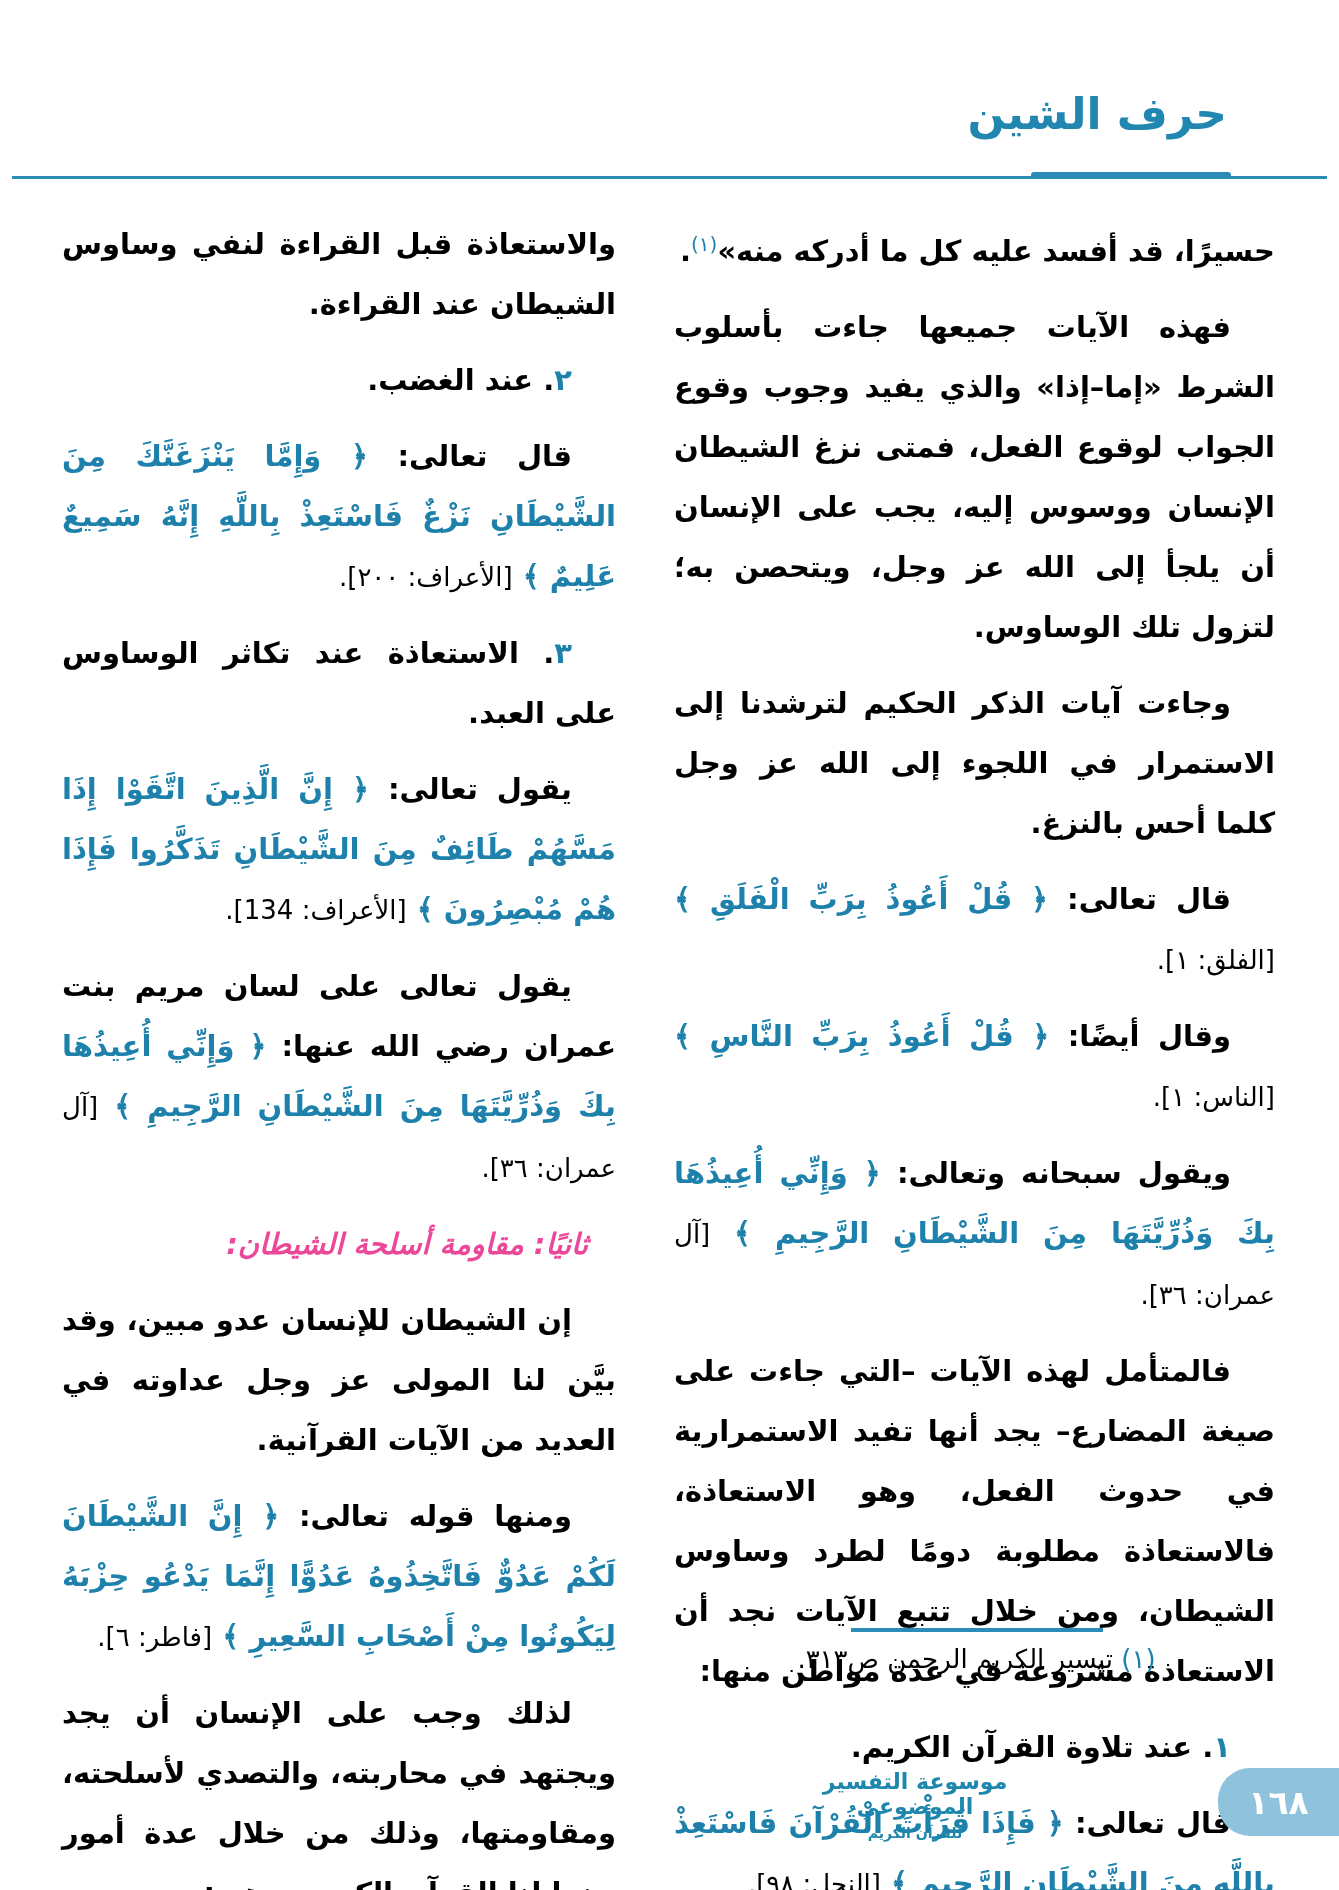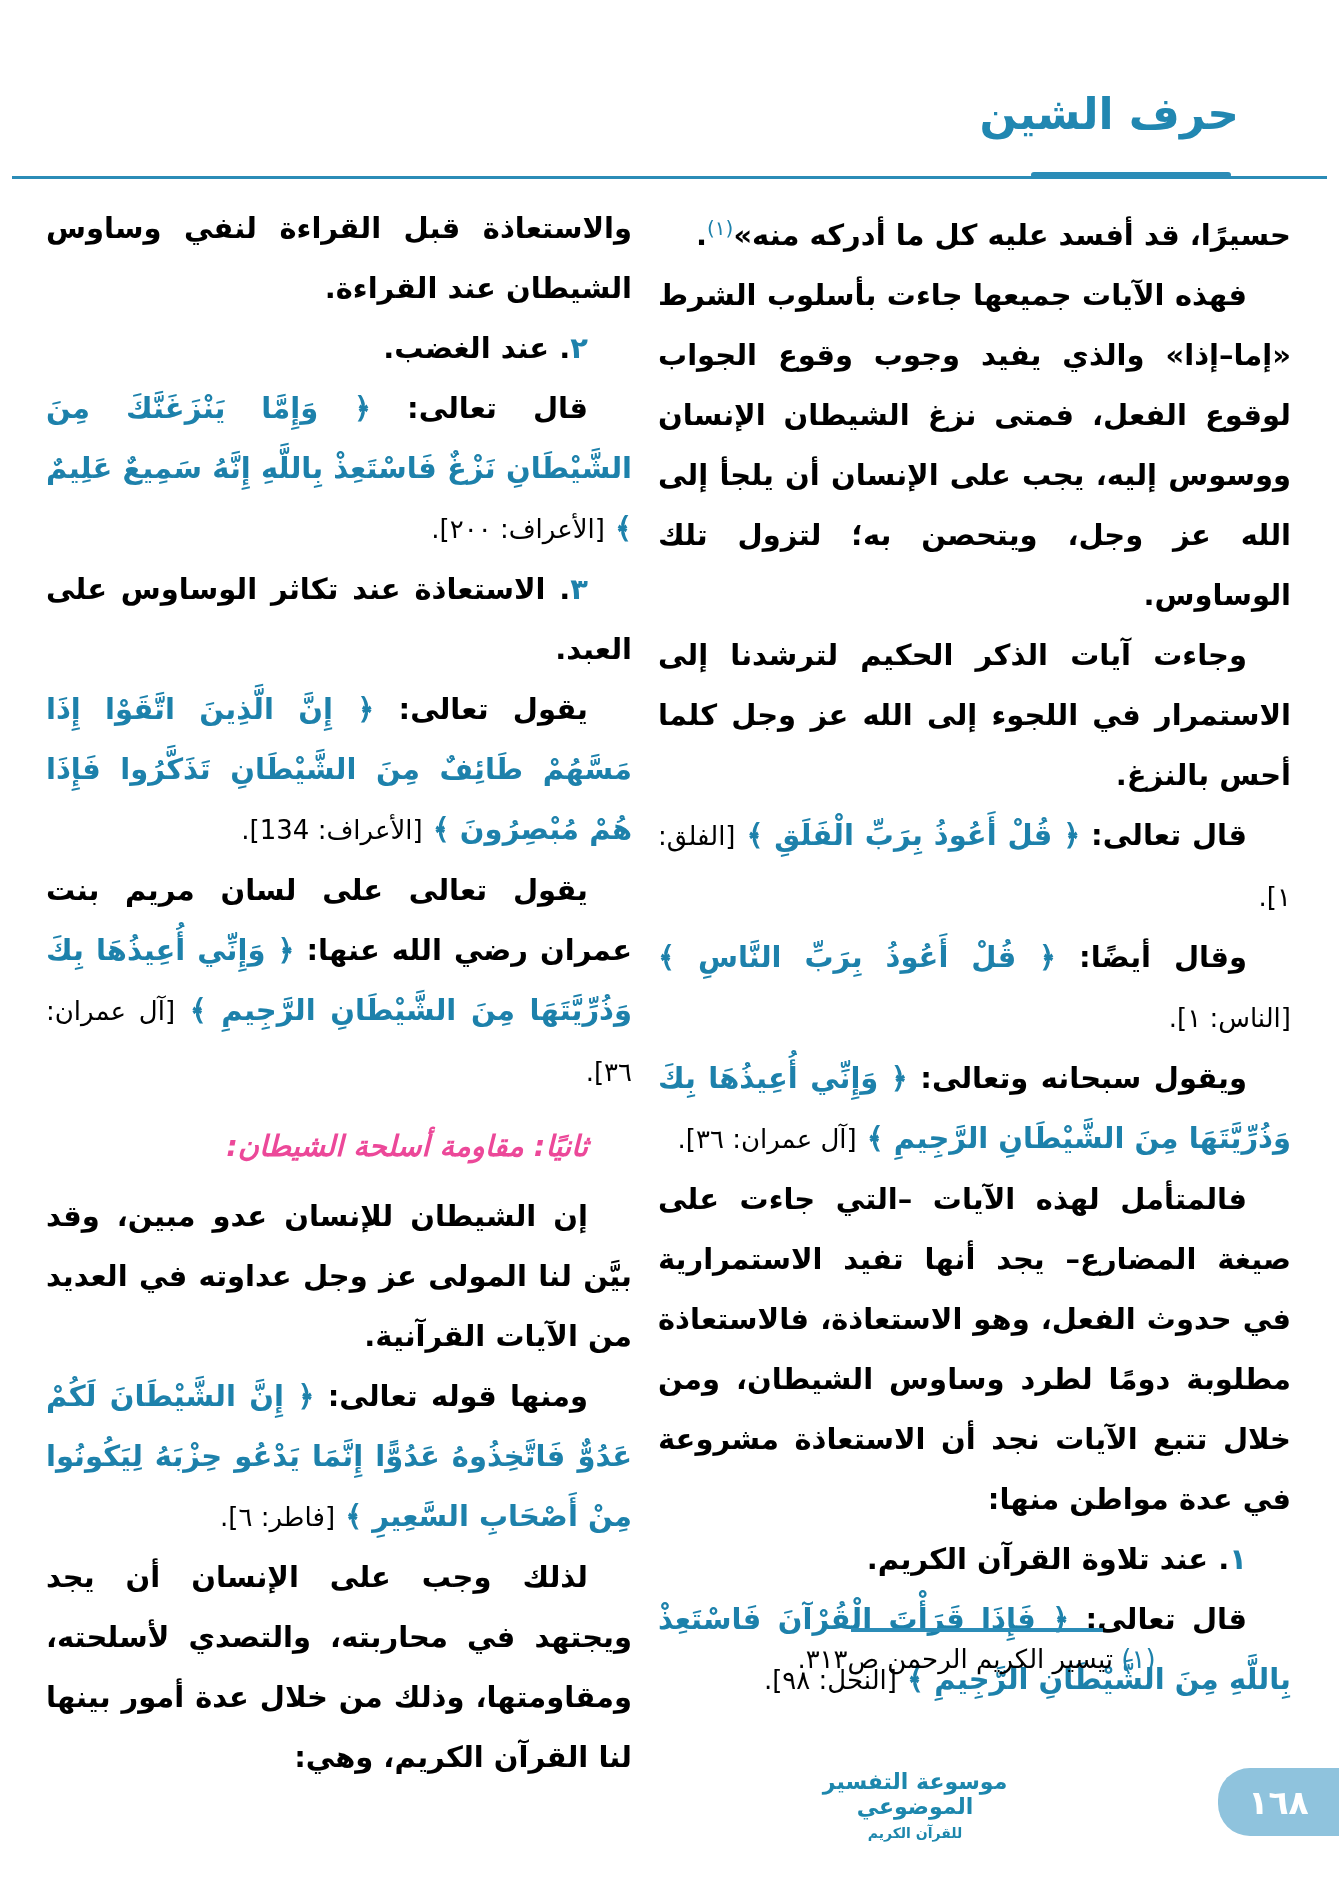--- a/index.html
+++ b/index.html
@@ -7,21 +7,21 @@
     width: 1339px; height: 1890px;
     position: relative;
     background: #ffffff;
     color: #000;
     font-family: "DejaVu Sans", sans-serif;
     direction: rtl;
     overflow: hidden;
   }
   
   .header-title {
-    position: absolute; top: 88px; right: 100px;
+    position: absolute; top: 88px; right: 112px;
     font-size: 44px; font-weight: 700; color: #2187b1;
     white-space: nowrap;
   }
   .header-rule-thin {
     position: absolute; top: 176px; left: 12px; right: 12px;
     height: 3px; background: #2b8cb7;
   }
   .header-rule-thick {
     position: absolute; top: 172px; right: 108px;
     width: 200px; height: 6px; background: #2b8cb7; border-radius: 3px;
@@ -32,21 +32,21 @@
     display: flex; gap: 26px; align-items: flex-start;
   }
   .col {
     text-align: justify;
     font-weight: 700;
     font-size: 29px;
     line-height: 60px;
   }
   .col-right { width: 633px; flex: 0 0 auto; }
   .col-left  { flex: 1 1 auto; min-width: 0; }
-  .para { margin: 0; text-indent: 44px; }
+  .para { margin: 16px; text-indent: 44px; }
   .para.cont { text-indent: 0; }
   .quran { color: #1d81ab; }
   .ref { font-weight: 400; font-size: 26px; }
   .fn-ref { color: #1d81ab; font-weight: 400; font-size: 20px; vertical-align: 10px; }
   .num-head .num { color: #1d81ab; }
   .sub-head { color: #ec4899; margin: 14px 0 10px; font-style: italic; }
   
   .footnote-area {
     position: absolute; top: 1628px; left: 660px; width: 633px;
     text-align: center;

